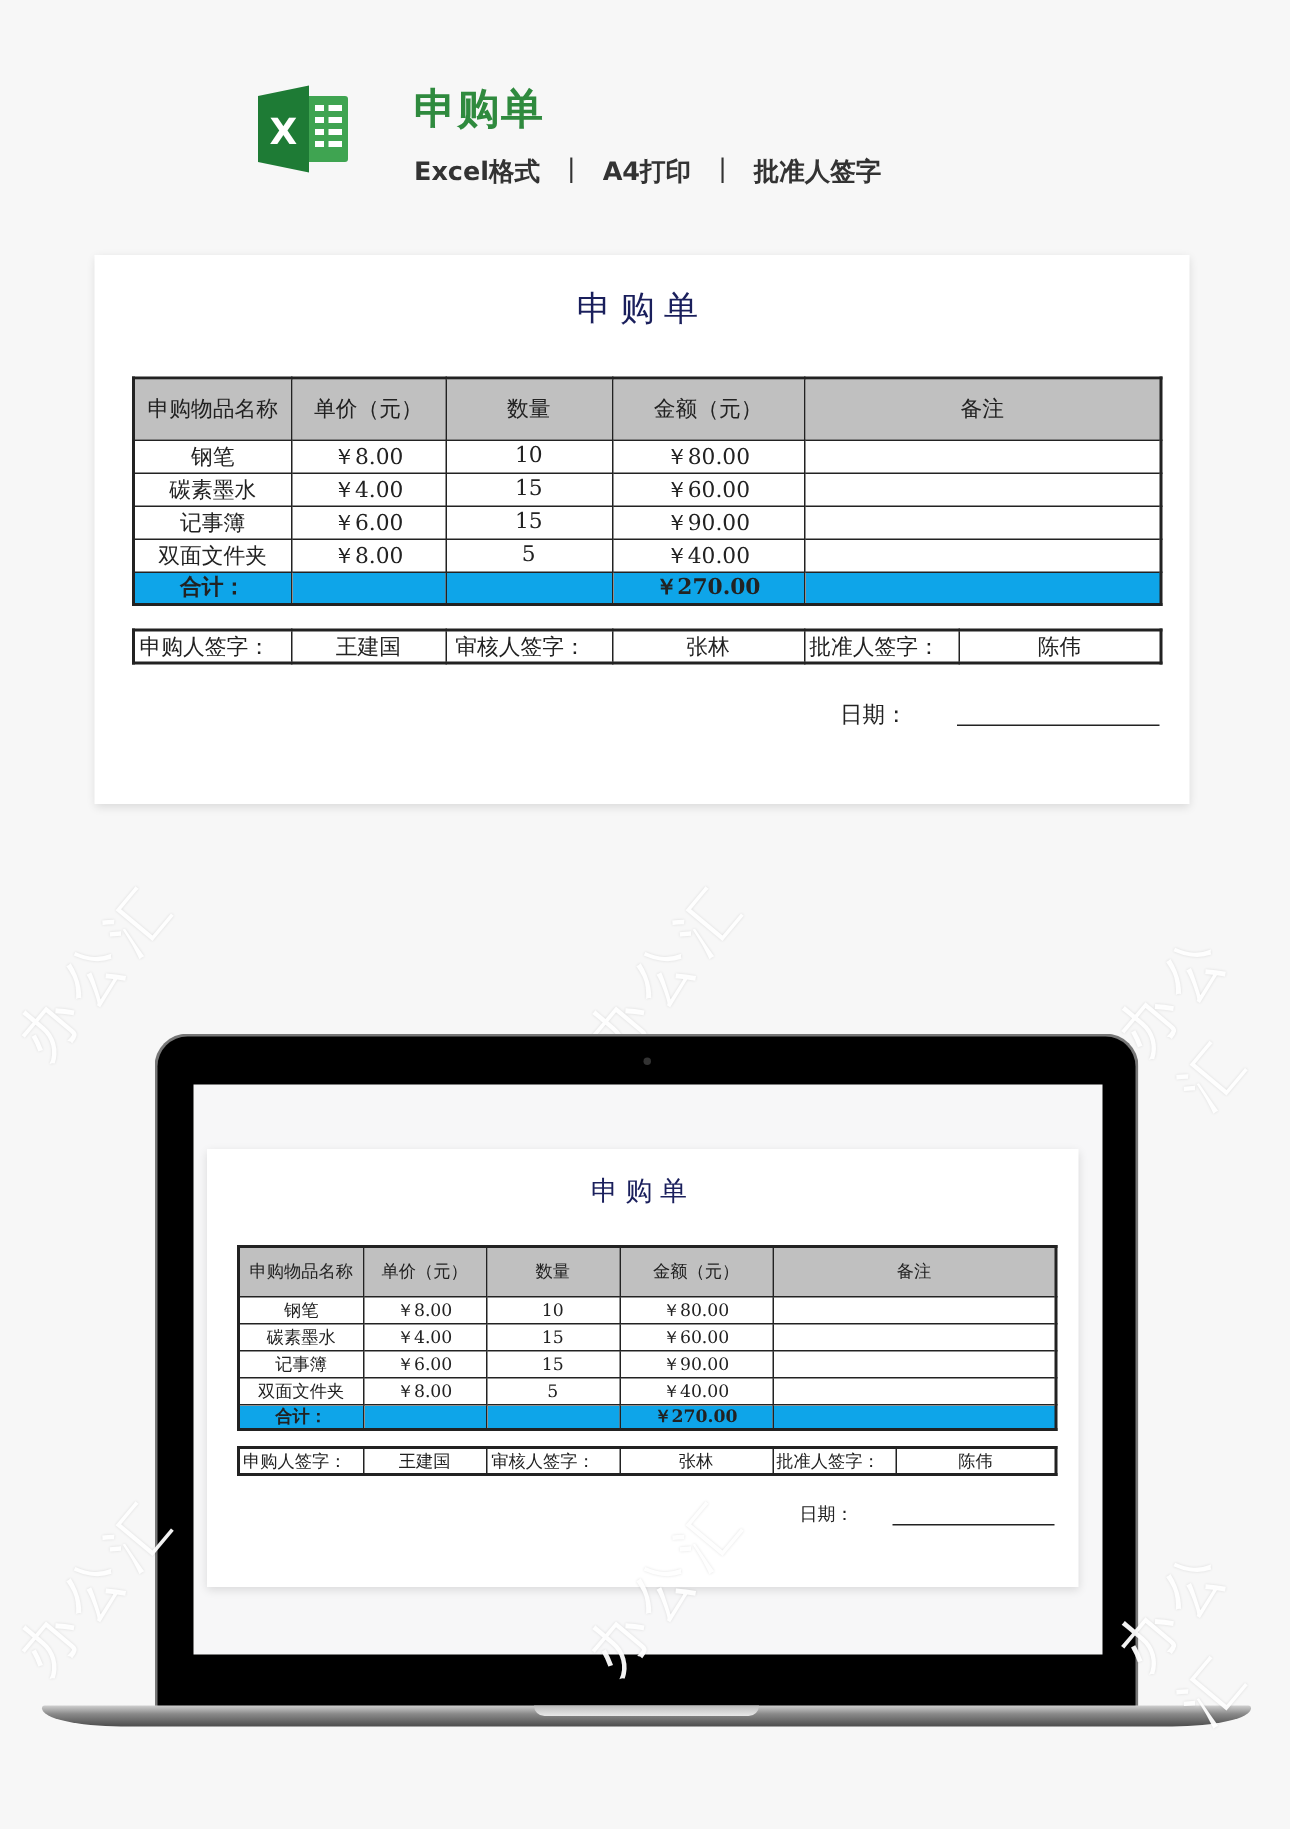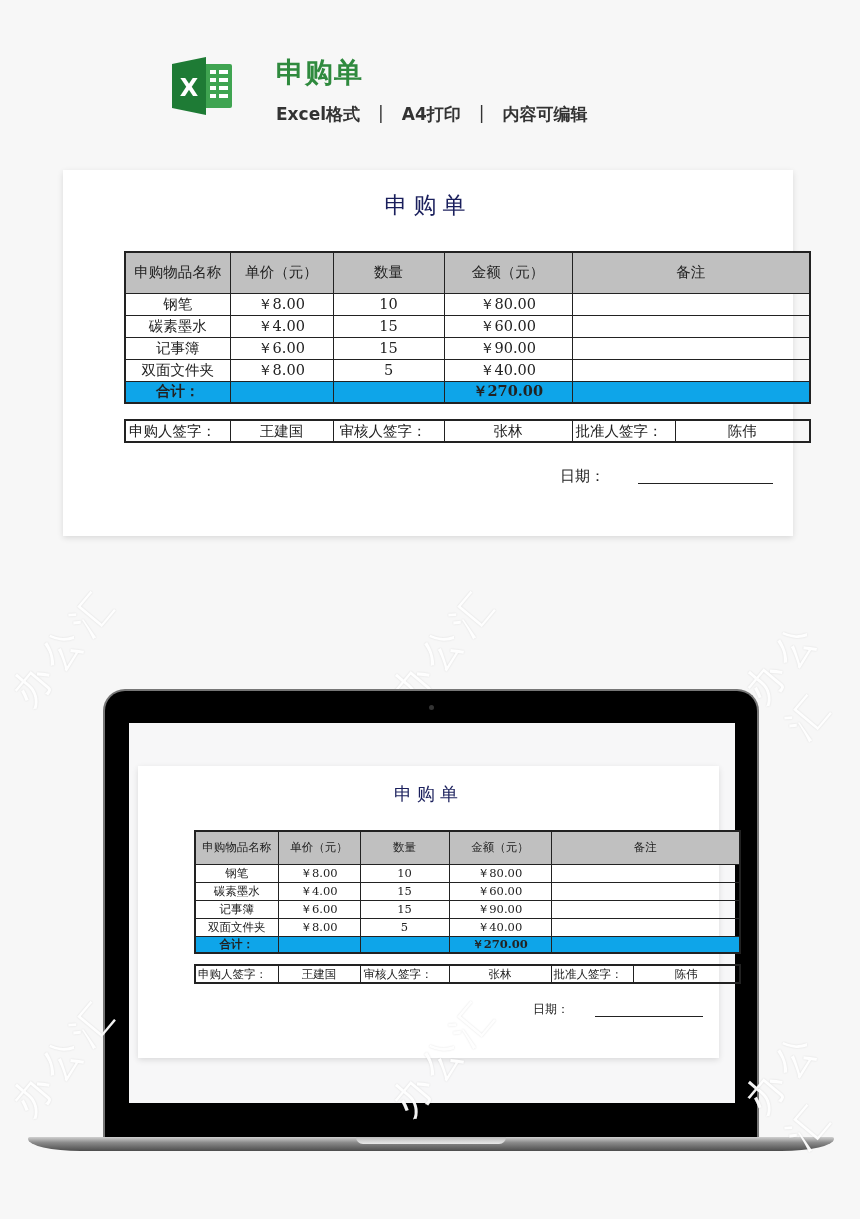--- a/index.html
+++ b/index.html
@@ -14,21 +14,21 @@
 
   
   .card { position:absolute; background:#fff; box-shadow:0 2px 6px rgba(0,0,0,0.12); }
   .card1 { left:63px; top:170px; width:730px; height:366px; }
   .doc-title { position:absolute; left:0; right:0; text-align:center; color:#1a1f5c; font-family:"DejaVu Sans","Liberation Sans",sans-serif; letter-spacing:6px; }
 
   table.grid { position:absolute; border-collapse:collapse; table-layout:fixed; }
   table.grid td { border:1px solid #222; text-align:center; vertical-align:middle; white-space:nowrap; overflow:hidden; }
   table.grid tr.head td { background:#c0c0c0; }
   table.grid tr.total td { background:#0ea5e9; font-weight:bold; }
-  table.grid.outer { border:2px solid #222;margin-left:36px; }
+  table.grid.outer { border:2px solid #222; }
 
   .date-label { position:absolute; }
   .date-line { position:absolute; border-bottom:1.5px solid #222; }
 
   
   .wm { position:absolute; color:rgba(255,255,255,0.95); font-family:"DejaVu Sans","Liberation Sans",sans-serif; font-size:40px; transform:rotate(-50deg); text-shadow:0 0 2px rgba(0,0,0,0.12); letter-spacing:6px; pointer-events:none; }
 
   
   .lap-bezel { position:absolute; left:103px; top:689px; width:656px; height:452px; background:#000; border-radius:22px 22px 0 0; border:2px solid #777; border-bottom:none; }
   .lap-cam { position:absolute; left:429px; top:705px; width:5px; height:5px; border-radius:50%; background:#333; }
@@ -57,21 +57,21 @@
     <polygon points="2,8 36,1 36,59 2,52" fill="#1e7b35"></polygon>
     <text x="19" y="40" text-anchor="middle" font-family="DejaVu Sans, sans-serif" font-weight="bold" font-size="24" fill="#fff">X</text>
   </svg>
 </div>
 <div class="hdr-title">申购单</div>
 <div class="hdr-sub">
   <span>Excel格式</span>
   <span class="sep">|</span>
   <span>A4打印</span>
   <span class="sep">|</span>
-  <span>内容可编辑</span>
+  <span>批准人签字</span>
 </div>
 
 <div class="card card1">
   <div class="doc-title" style="top:20px;font-size:23px;">申购单</div>
 
   <table class="grid outer" style="left:25px;top:81px;width:685px;font-size:14.5px;">
     <colgroup>
         <col style="width:105px">
         <col style="width:103px">
         <col style="width:111px">

